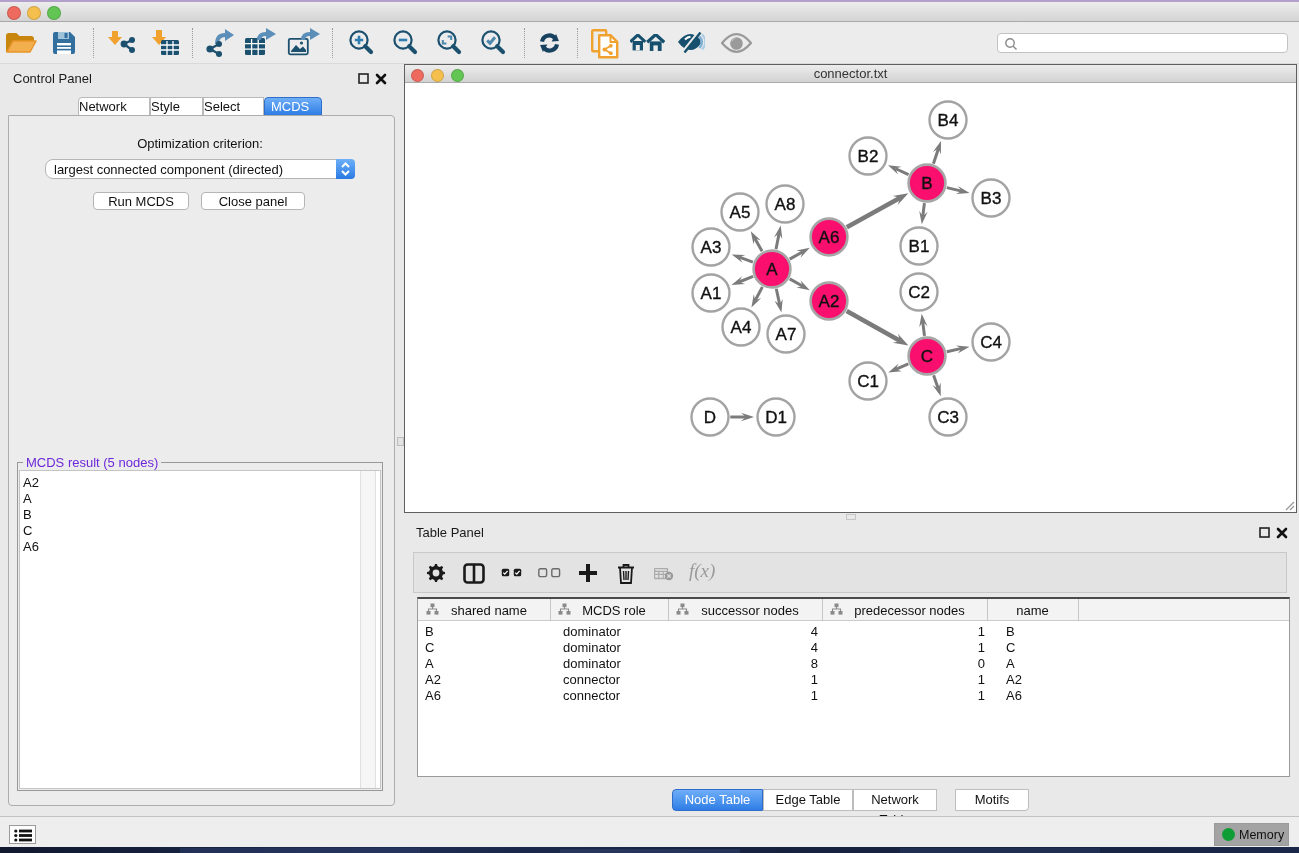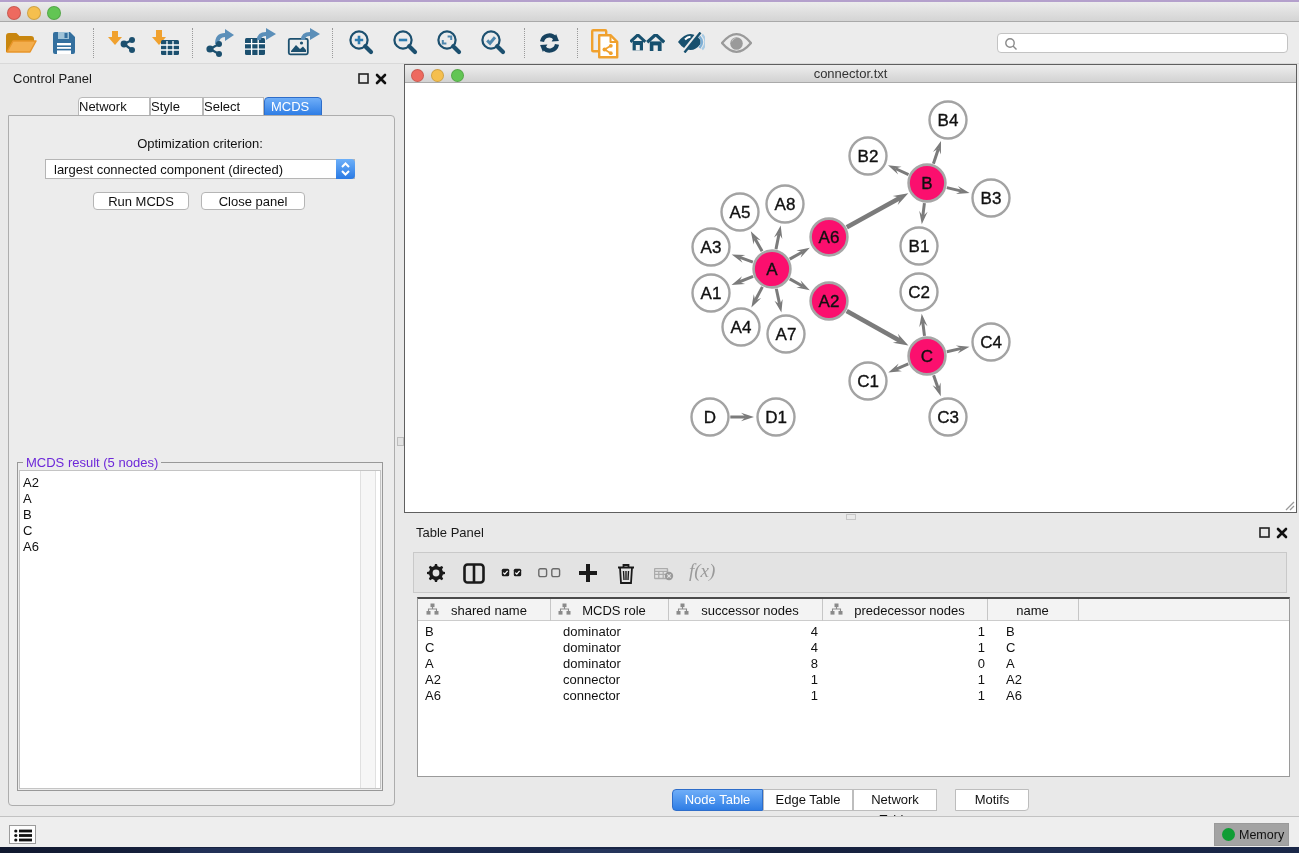--- a/index.html
+++ b/index.html
@@ -17,21 +17,21 @@
 
 #cp-title{left:13px;top:71px;font-size:13px;color:#1a1a1a;}
 .tab{position:absolute;top:97px;height:19px;background:#fff;border:1px solid #b9b9b9;
  box-sizing:border-box;font-size:13px;color:#111;text-align:left;line-height:17px;}
 .tab.first{border-radius:4px 0 0 0;}
 .tab.sel{background:linear-gradient(#6faef8,#2e7de5);color:#fff;border-color:#2e6dc9;border-radius:4px 4px 0 0;padding-left:6px;}
 #cp-outer{left:8px;top:115px;width:387px;height:691px;border:1px solid #adadad;
  border-radius:0 4px 4px 4px;background:#ececec;box-sizing:border-box;}
 #opt-label{left:0px;top:136px;width:400px;text-align:center;font-size:13px;color:#111;}
 #dropdown{left:45px;top:159px;width:310px;height:20px;background:#fff;
- border:1px solid #b5b5b5;border-radius:0;box-sizing:border-box;font-size:13px;color:#111;}
+ border:1px solid #b5b5b5;border-radius:8px;box-sizing:border-box;font-size:13px;color:#111;}
 #dd-step{position:absolute;right:-1px;top:-1px;width:19px;height:20px;
  background:linear-gradient(#6db0f9,#2a7ae4);border-radius:0 4px 4px 0;}
 .btn{position:absolute;background:#fff;border:1px solid #b5b5b5;border-radius:4px;
  box-sizing:border-box;font-size:13px;color:#111;text-align:center;}
 #groupbox{left:17px;top:462px;width:366px;height:329px;border:1px solid #989898;box-sizing:border-box;}
 #gb-label{left:23px;top:455px;background:#ececec;padding:0 3px;font-size:13px;color:#6d28d9;}
 #gb-list{left:19px;top:470px;width:362px;height:319px;background:#fff;border:1px solid #c4c4c4;box-sizing:border-box;}
 #gb-scroll{position:absolute;right:4px;top:0px;width:14px;height:100%;background:#f6f6f6;border-left:1px solid #e0e0e0;border-right:1px solid #e0e0e0;}
 .li{position:absolute;left:3px;font-size:13px;color:#111;}
 

